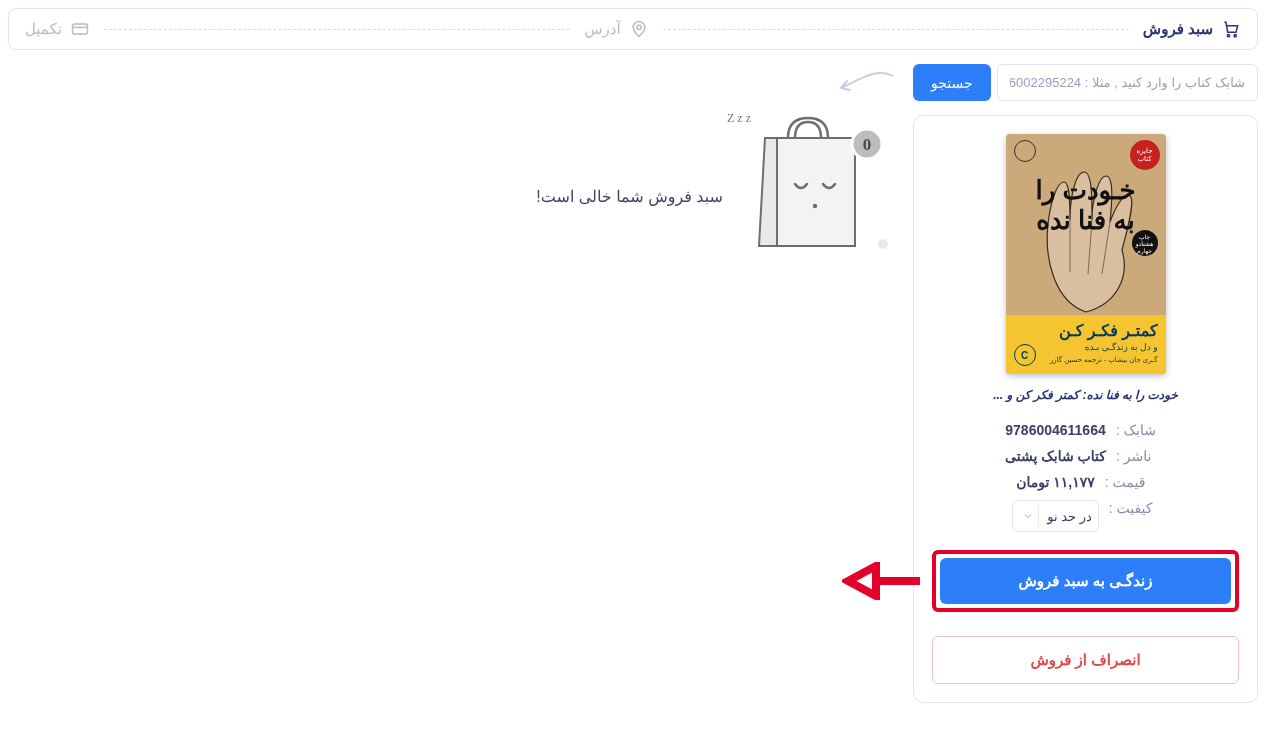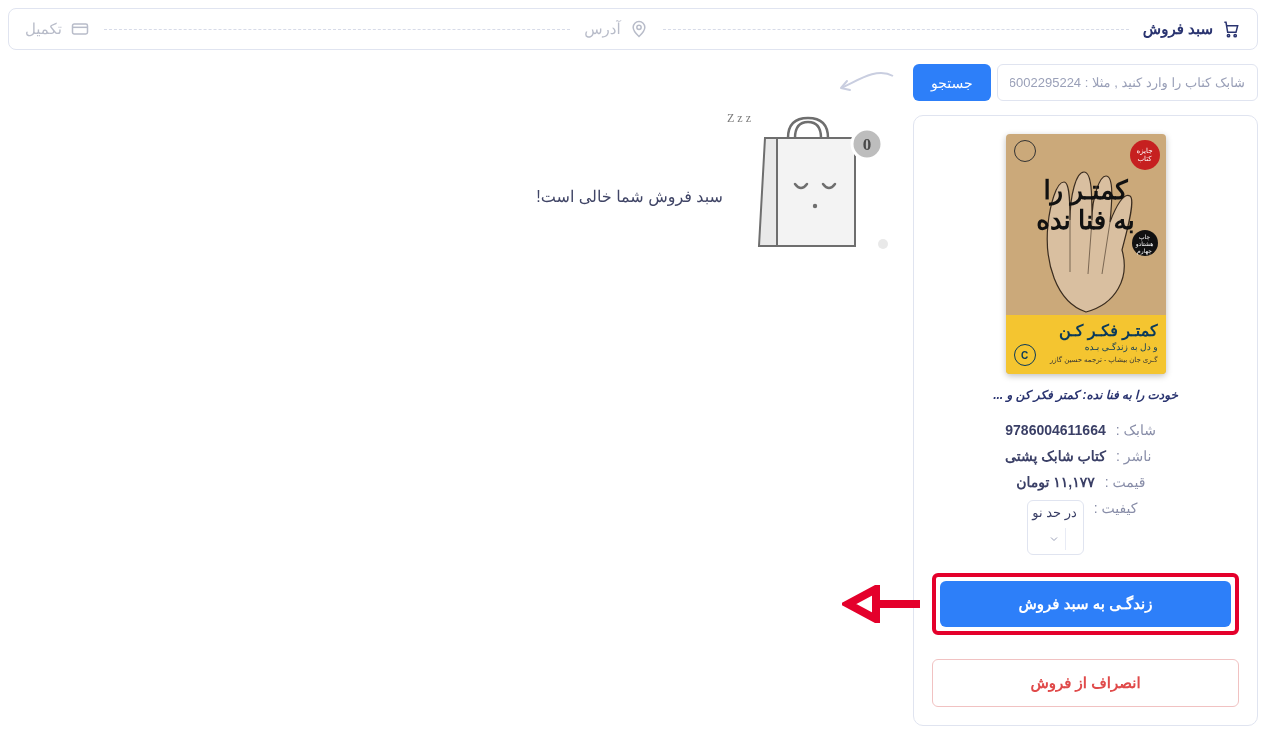--- a/index.html
+++ b/index.html
@@ -165,21 +165,20 @@
   .detail-value { font-weight: 600; }
 
   .select {
     display:inline-flex; align-items:center;
     border:1px solid #e0e4f0; border-radius:6px;
     padding: 4px 6px 4px 4px;
     gap:8px;
     font-size:13px;
     color:#3a3f66;
     cursor:pointer;
-    flex-direction:column;
   }
   .chev {
     width: 22px; height: 22px;
     border-right: 1px solid #e8ebf5;
     display:flex; align-items:center; justify-content:center;
     color:#9aa0b8;
   }
 
   .btn {
     display:block; width:100%;
@@ -315,21 +314,21 @@
                    C66 34 74 14 80 14 C88 14 86 40 84 60
                    C90 44 98 30 104 34 C110 38 100 72 96 88
                    C104 116 90 142 60 150 Z" fill="#d9bfa0" stroke="#3a2c1f" stroke-width="1.2"></path>
           <g stroke="#3a2c1f" stroke-width="0.6">
             <path d="M44 58 L44 110"></path>
               <path d="M66 58 L62 112"></path>
               <path d="M84 60 L76 112"></path>
           </g>
         </svg>
         <div class="title-fa">
-          <span>کمتـر را</span><br>
+          <span>خـودت را</span><br>
           <span>به فنا نده</span>
         </div>
         <div class="stamp">چاپ هشتادو چهارم</div>
         <div class="yellow">
           <div class="line1">کمتـر فکـر کـن</div>
           <div class="line2">و دل به زندگـی بـده</div>
           <div class="author">گـری جان بیشاپ - ترجمه حسین گازر</div>
           <div class="seal">C</div>
         </div>
       </div>

